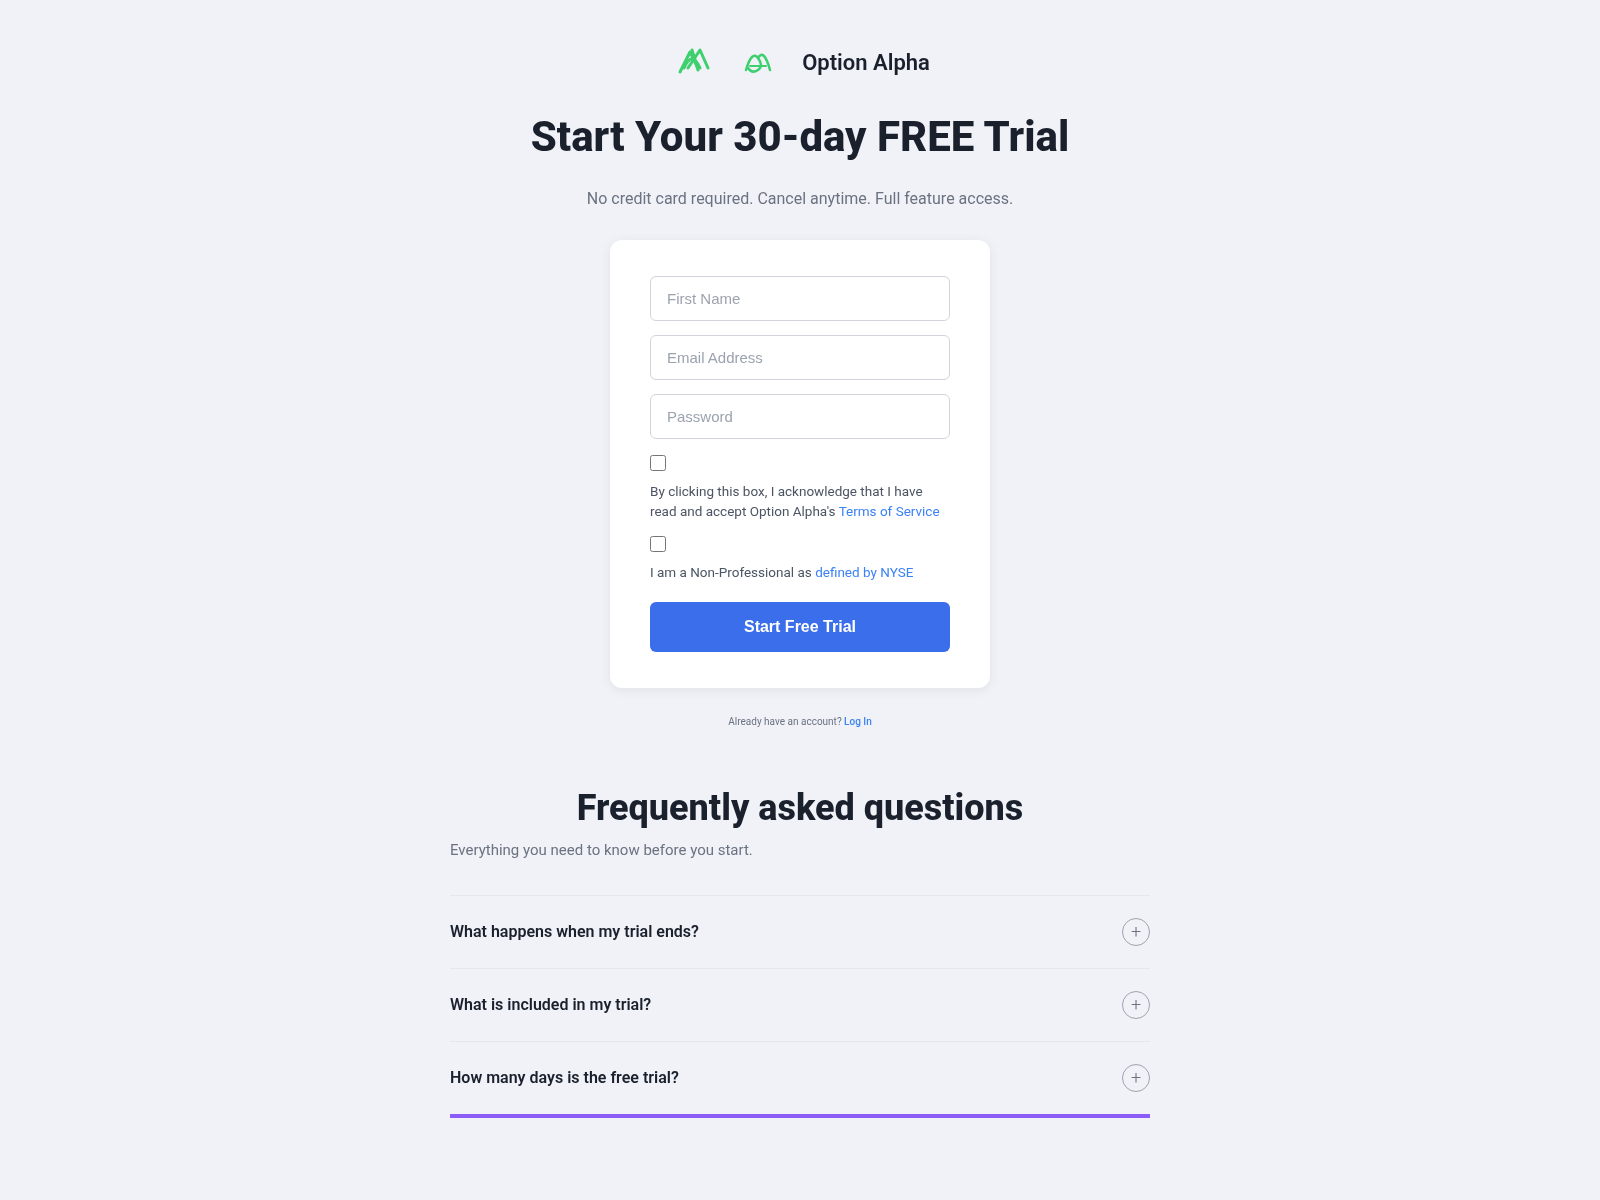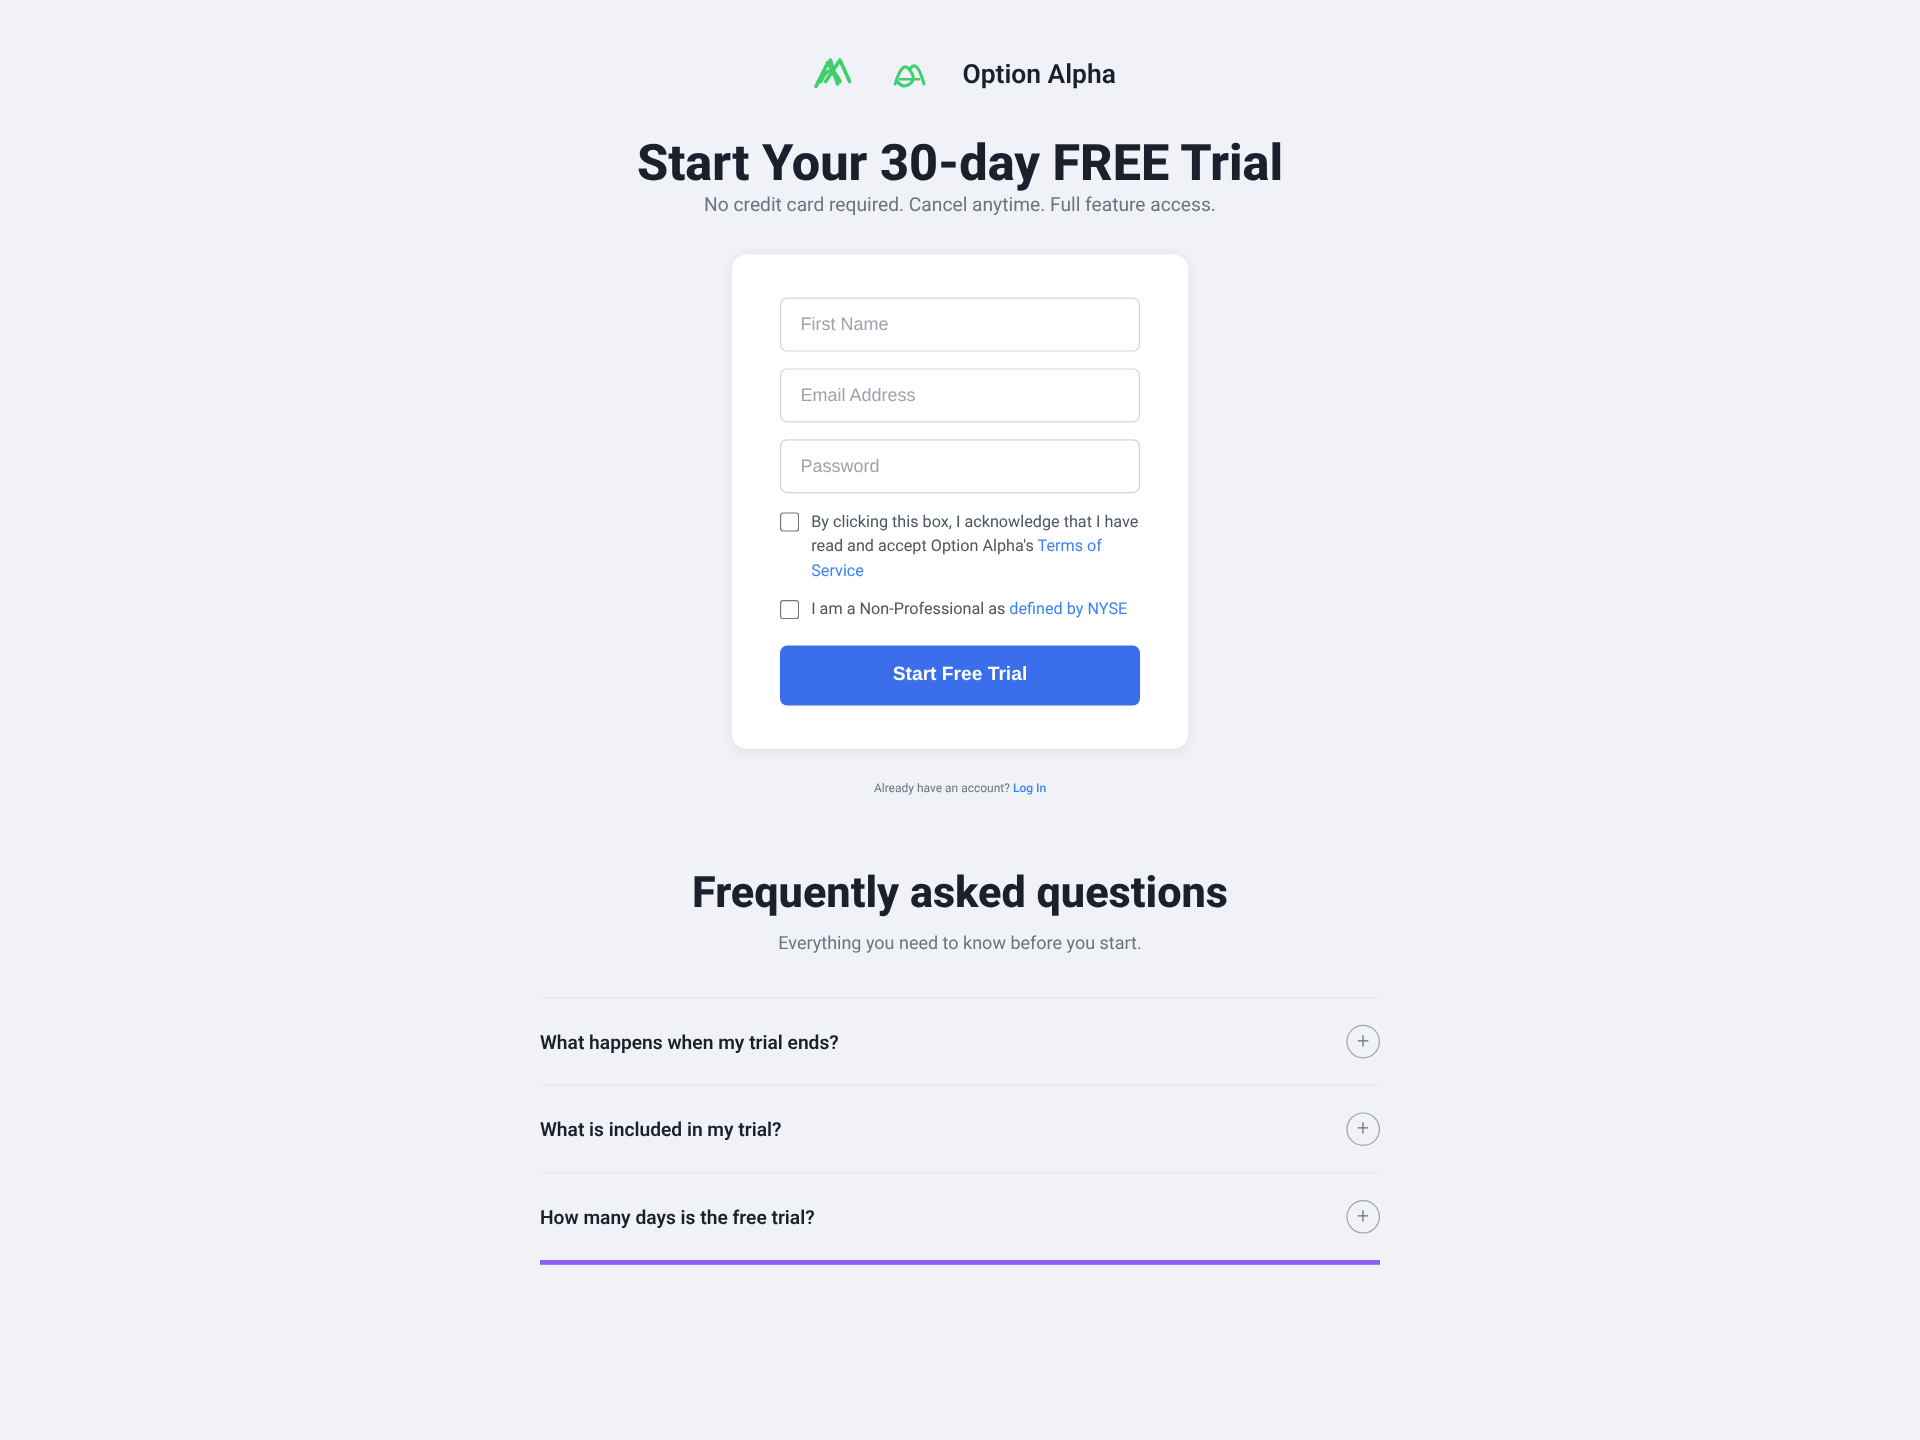--- a/index.html
+++ b/index.html
@@ -41,21 +41,21 @@
       font-size: 22px;
       font-weight: 600;
       color: #1a202c;
     }
 
     
     .main-title {
       font-size: 42px;
       font-weight: 800;
       color: #1a202c;
-      margin-bottom: 0;
+      margin-bottom: 28px;
       text-align: center;
     }
 
     .subtitle {
       font-size: 16px;
       color: #6b7280;
       margin-bottom: 32px;
       text-align: right;
     }
 
@@ -85,20 +85,21 @@
 
     .form-field::placeholder {
       color: #9ca3af;
     }
 
     .checkbox-row {
       display: flex;
       align-items: flex-start;
       gap: 10px;
       margin-bottom: 12px;
+      flex-direction: column;
     }
 
     .checkbox-row input[type="checkbox"] {
       width: 16px;
       height: 16px;
       margin-top: 2px;
       cursor: pointer;
       flex-shrink: 0;
       accent-color: #3b82f6;
     }
@@ -155,21 +156,20 @@
       font-size: 36px;
       font-weight: 800;
       color: #1a202c;
       text-align: center;
       margin-bottom: 12px;
     }
 
     .faq-subtitle {
       font-size: 15px;
       color: #6b7280;
-      text-align: center;
       margin-bottom: 36px;
     }
 
     .faq-item {
       border-top: 1px solid #e5e7eb;
       padding: 22px 0;
       display: flex;
       justify-content: space-between;
       align-items: center;
       cursor: pointer;

